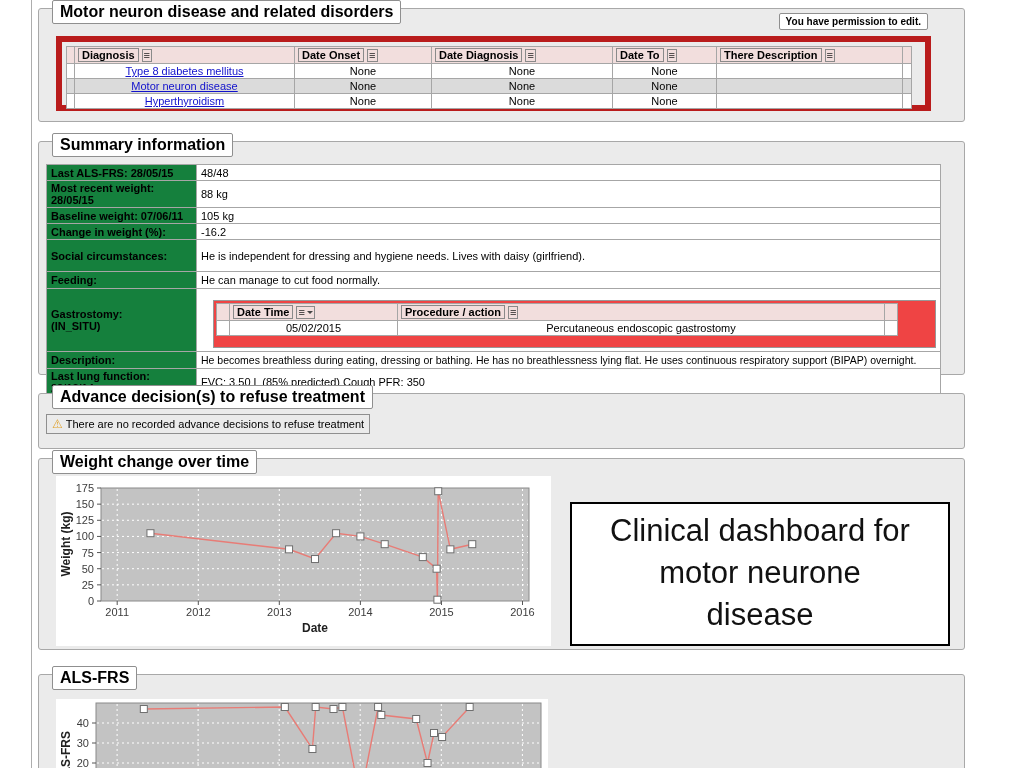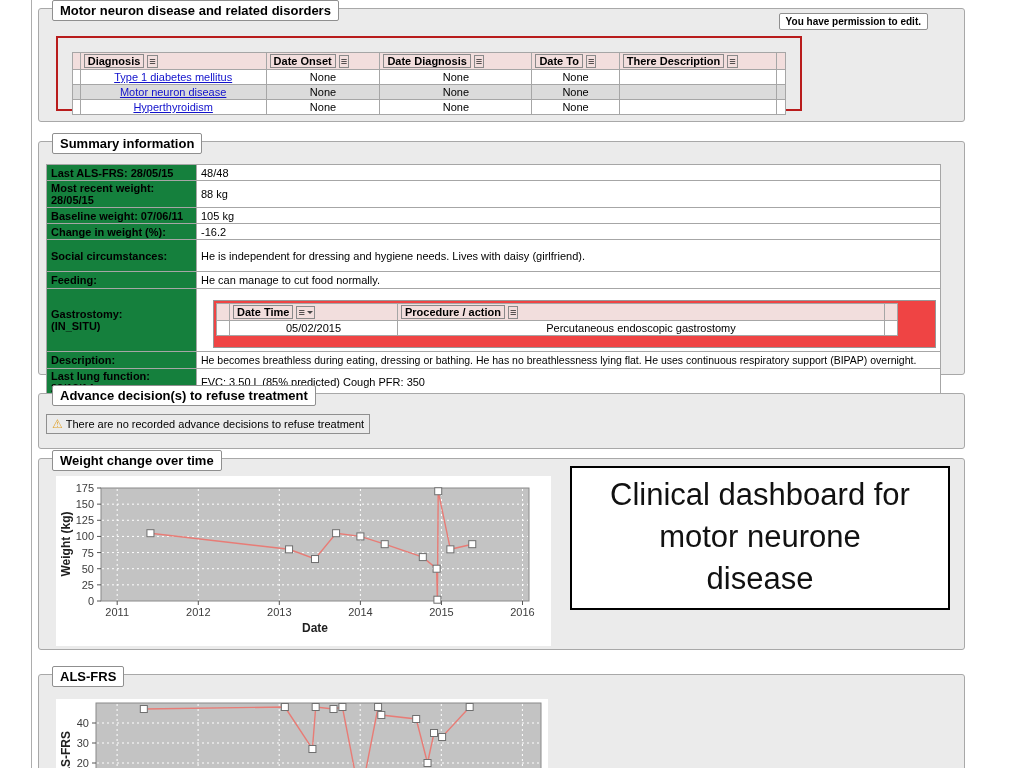--- a/index.html
+++ b/index.html
@@ -4,33 +4,33 @@
 <style>
   * { box-sizing: border-box; margin: 0; padding: 0; }
   html,body { width:1024px; height:768px; overflow:hidden; background:#fff;
               font-family:"Liberation Sans", sans-serif; color:#000; }
   .left-rule { position:absolute; left:31px; top:0; width:1px; height:768px; background:#adadad; }
 
   
   .fieldset { position:absolute; left:38px; width:927px; background:#ebebeb;
               border:1px solid #a8a8a8; border-radius:3px; }
   .legend { position:absolute; top:-9px; left:13px; background:#fff; border:1px solid #8f8f8f;
-            font-size:13px; font-weight:bold; padding:2px 7px; white-space:nowrap; border-radius:2px; }
+            font-size:16px; font-weight:bold; padding:2px 7px; white-space:nowrap; border-radius:2px; }
   .permission { position:absolute; top:-9px; right:36px; background:#fff; border:1px solid #8f8f8f;
                 font-size:10px; font-weight:bold; padding:2px 6px; white-space:nowrap; border-radius:2px;margin-top:13px; }
 
   #f-diagnoses { top:8px;   height:114px; }
   #f-summary   { top:141px; height:234px; }
   #f-advance   { top:393px; height:56px;  }
   #f-weight    { top:458px; height:192px; }
   #f-alsfrs    { top:674px; height:190px; }
 
   
-  .tbl-wrap  { margin:27px 0 0 17px; width:746px; height:75px; border:2px solid #b91c1c;
-               background:#ebebeb; padding:14px; }
+  .tbl-wrap  { margin:27px 0 0 17px; width:875px; height:75px; border:6px solid #b91c1c;
+               background:#ebebeb; padding:4px; }
   table.grid { border-collapse:collapse; font-size:11px; }
   table.grid th, table.grid td { border:1px solid #a6a6a6; height:15px; padding:0 3px; }
   table.grid th { background:#f2dedd; text-align:left; font-weight:bold; padding:1px 3px; height:16px; }
   .hdr-label { display:inline-block; border:1px solid #8a8a8a; padding:0 3px; line-height:12px; }
   .sort { display:inline-block; border:1px solid #8a8a8a; padding:0 1px; margin-left:3px;
           line-height:11px; font-size:11px; color:#222; }
   .sorted::after { content:''; display:inline-block; width:0; height:0; border:3px solid transparent;
                    border-top-color:#444; margin:0 0 -1px 2px; }
   tr.odd  td { background:#fff; }
   tr.even td { background:#dbdbdb; }
@@ -55,21 +55,21 @@
 
   
   svg.chart { display:block; background:#fff; }
   #svg-weight { margin:17px 0 0 17px; }
   #svg-alsfrs { margin:24px 0 0 17px; }
   svg text { font-family:"Liberation Sans", sans-serif; }
   svg .tick { font-size:11px; fill:#3c3c3c; }
   svg .axis-title { font-size:12px; font-weight:bold; fill:#1f1f1f; }
 
   
-  .caption { position:absolute; left:570px; top:466px; width:380px; height:144px;
+  .caption { position:absolute; left:570px; top:502px; width:380px; height:144px;
              background:#fff; border:2px solid #000; text-align:center; white-space:pre-line;
              font-size:31px; line-height:42px; padding-top:6px; color:#111; }
 </style>
 </head>
 <body>
 
 <div class="left-rule"></div>
 
 <section class="fieldset" id="f-diagnoses">
   <div class="legend">Motor neuron disease and related disorders</div>
@@ -92,21 +92,21 @@
           <th><span class="hdr-label">Date Onset</span><span class="sort">≡</span></th>
           <th><span class="hdr-label">Date Diagnosis</span><span class="sort">≡</span></th>
           <th><span class="hdr-label">Date To</span><span class="sort">≡</span></th>
           <th><span class="hdr-label">There Description</span><span class="sort">≡</span></th>
           <th></th>
         </tr>
       </thead>
       <tbody>
         <tr class="odd">
           <td></td>
-          <td class="c"><a class="diag" href="#">Type 1 diabetes mellitus</a></td>
+          <td class="c"><a class="diag" href="#">Type 8 diabetes mellitus</a></td>
           <td class="c">None</td>
           <td class="c">None</td>
           <td class="c">None</td>
           <td></td>
           <td></td>
         </tr>
         <tr class="even">
           <td></td>
           <td class="c"><a class="diag" href="#">Motor neuron disease</a></td>
           <td class="c">None</td>

